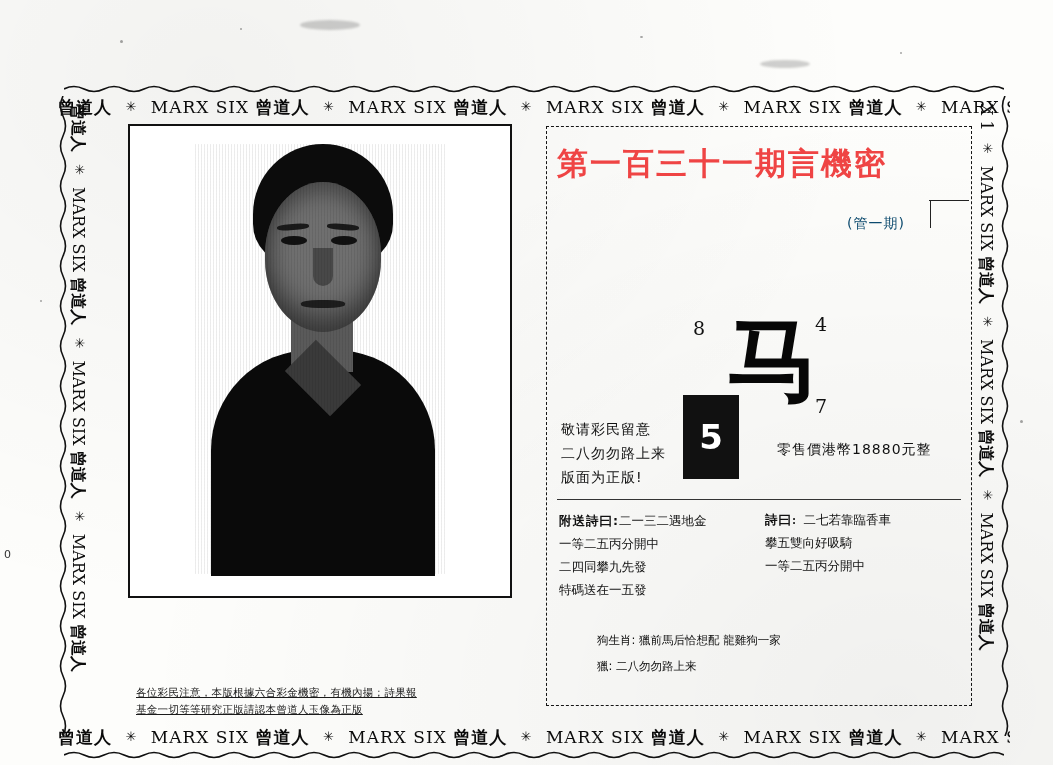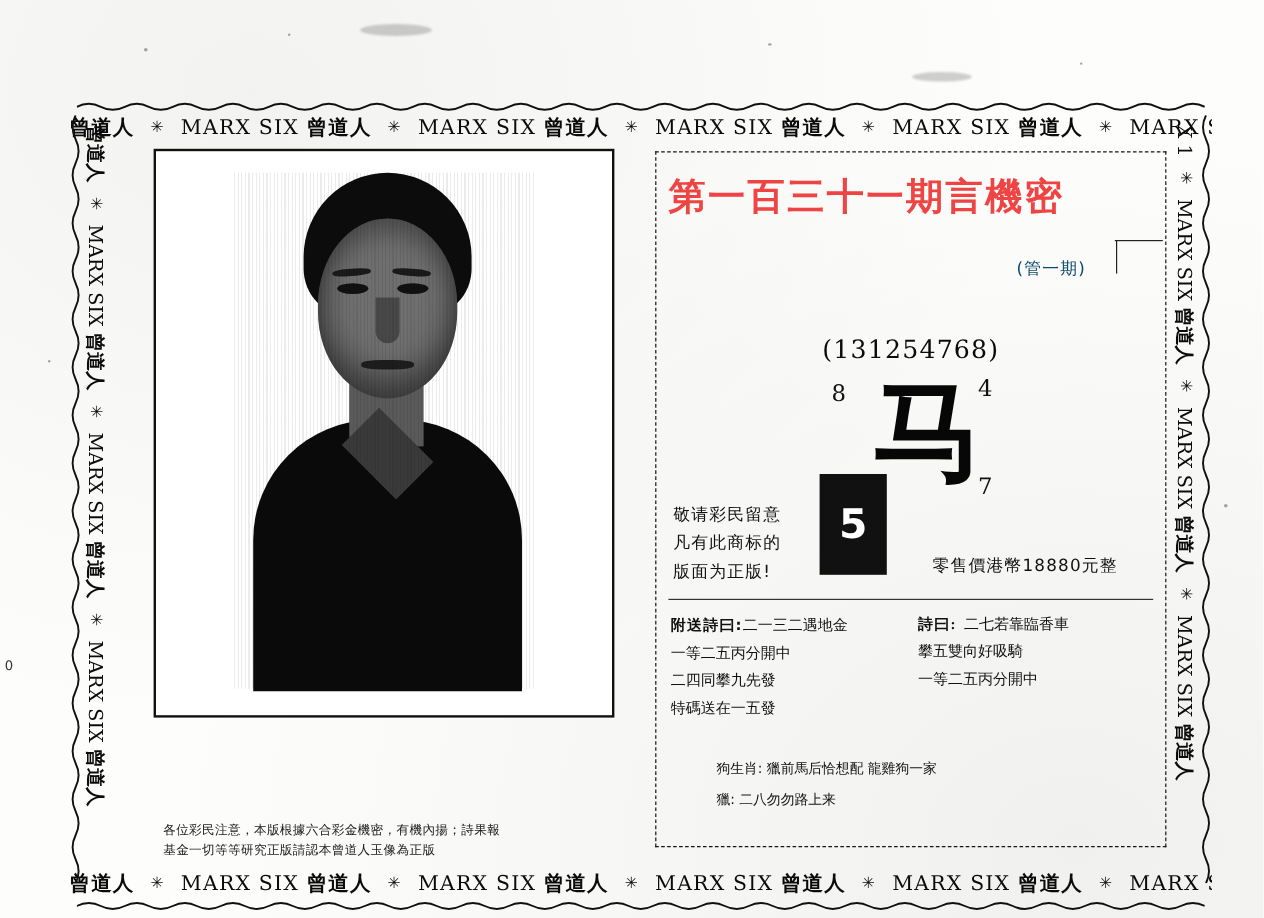--- a/index.html
+++ b/index.html
@@ -218,20 +218,21 @@
   }
   .portrait-note {
     position: absolute;
     left: 28px;
     top: 560px;
     width: 384px;
     font-size: 10.5px;
     line-height: 17px;
     color: #1b1b1b;
     letter-spacing: 0.3px;
+    text-decoration: underline;
   }
 
   
   .panel {
     position: absolute;
     left: 448px;
     top: 2px;
     width: 424px;
     height: 578px;
     border: 1.5px dashed #151515;
@@ -320,21 +321,21 @@
     top: 290px;
     width: 190px;
     font-size: 14px;
     line-height: 24px;
     letter-spacing: 1px;
     color: #111;
   }
   .price {
     position: absolute;
     left: 230px;
-    top: 336px;
+    top: 314px;
     font-size: 14px;
     letter-spacing: 1px;
     color: #111;
     white-space: nowrap;
   }
   .verse-rule {
     position: absolute;
     left: 10px;
     top: 372px;
     width: 404px;
@@ -525,35 +526,34 @@
         <div>各位彩民注意，本版根據六合彩金機密，有機內揚；詩果報</div>
         <div>基金一切等等研究正版請認本曾道人玉像為正版</div>
       </div>
     </div>
 
     <div class="panel">
       <div class="panel-title">第一百三十一期言機密</div>
 
       <div class="panel-sub-right">(管一期)</div>
 
-      <div class="panel-number">(131254768)</div>
 
       <div class="corner-num cn-8">8</div>
       <div class="corner-num cn-4">4</div>
       <div class="corner-num cn-7">7</div>
 
       <div class="big-char">马</div>
 
       <div class="seal">
         <div class="seal-glyph">5</div>
       </div>
 
       <div class="notice">
         <div>敬请彩民留意</div>
-        <div>凡有此商标的</div>
+        <div>二八勿勿路上来</div>
         <div>版面为正版!</div>
       </div>
 
       <div class="price">零售價港幣18880元整</div>
 
       <div class="verse-rule"></div>
 
       <div class="verse-area">
         <div class="verse-col vc-left">
           <div><span class="verse-label">附送詩曰:</span><span>二一三二遇地金</span></div>

